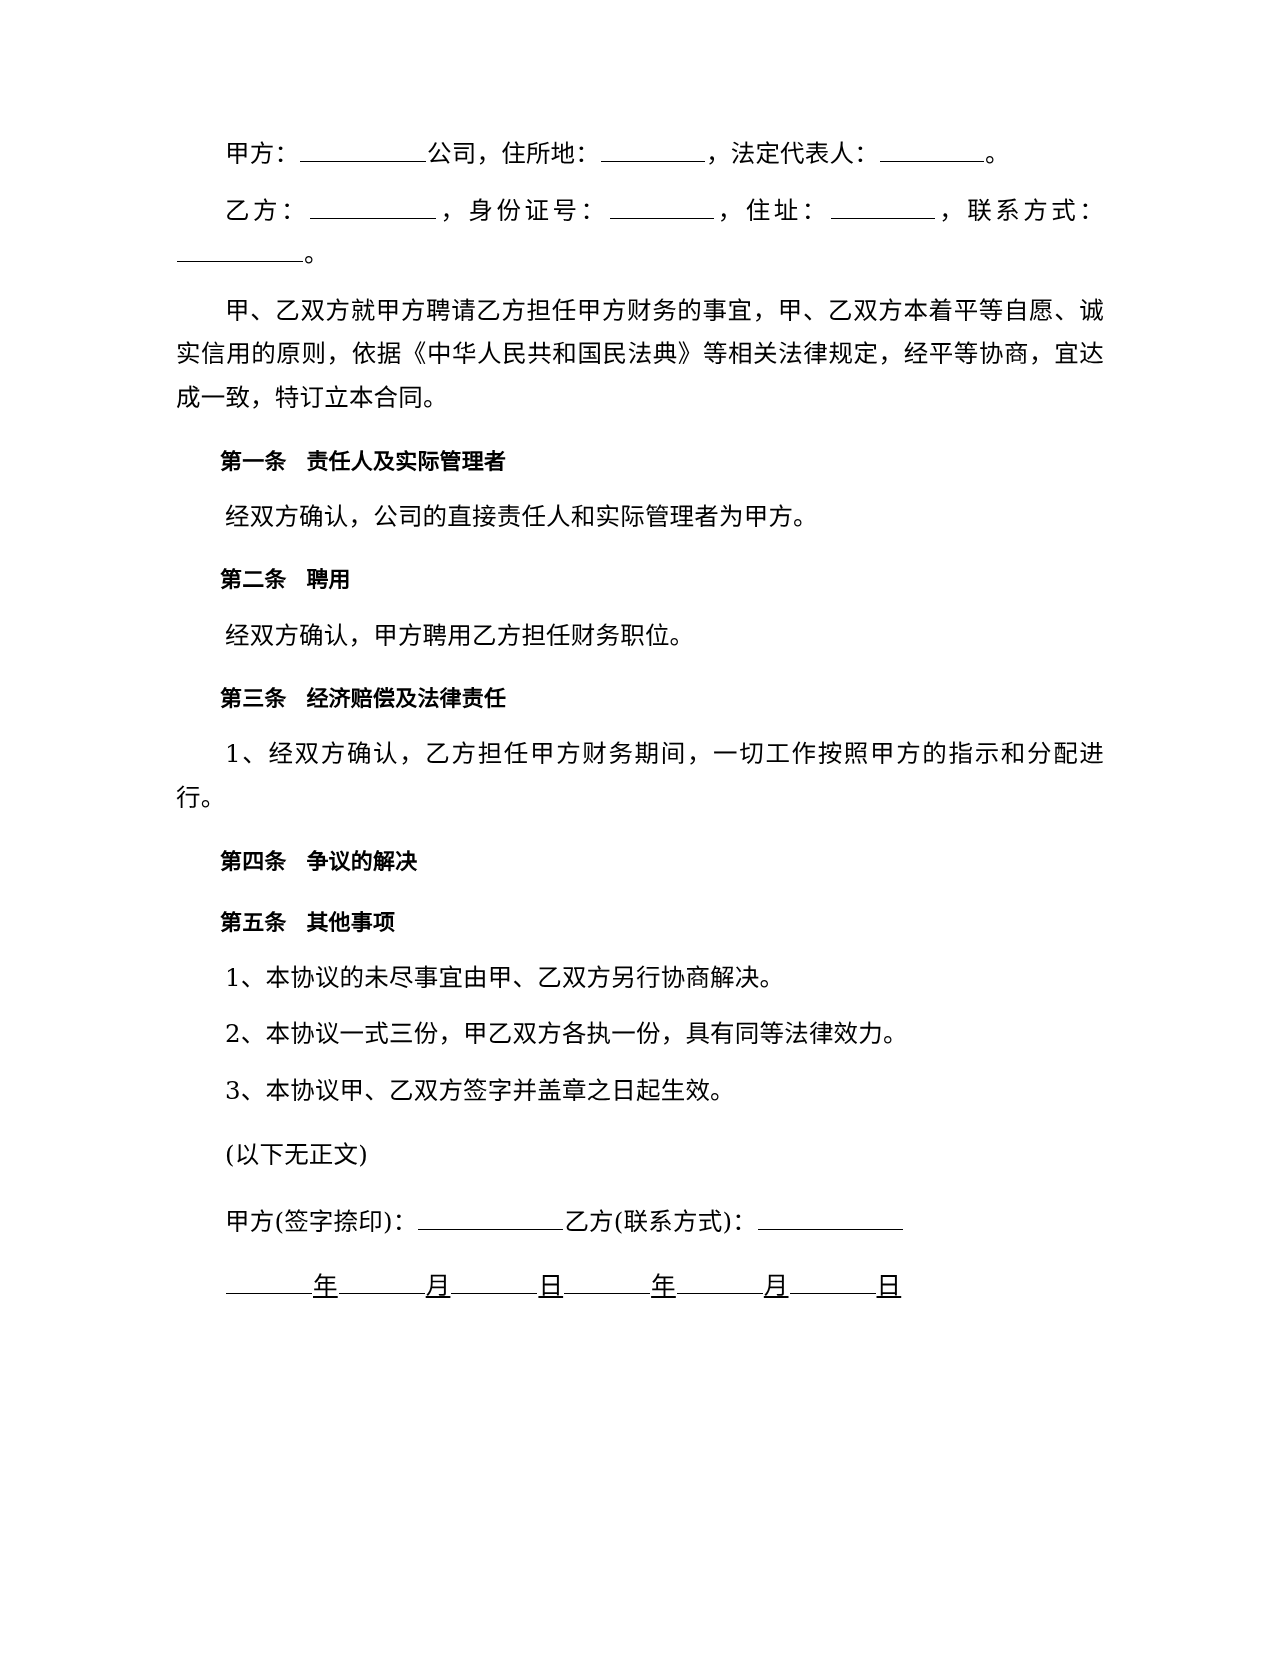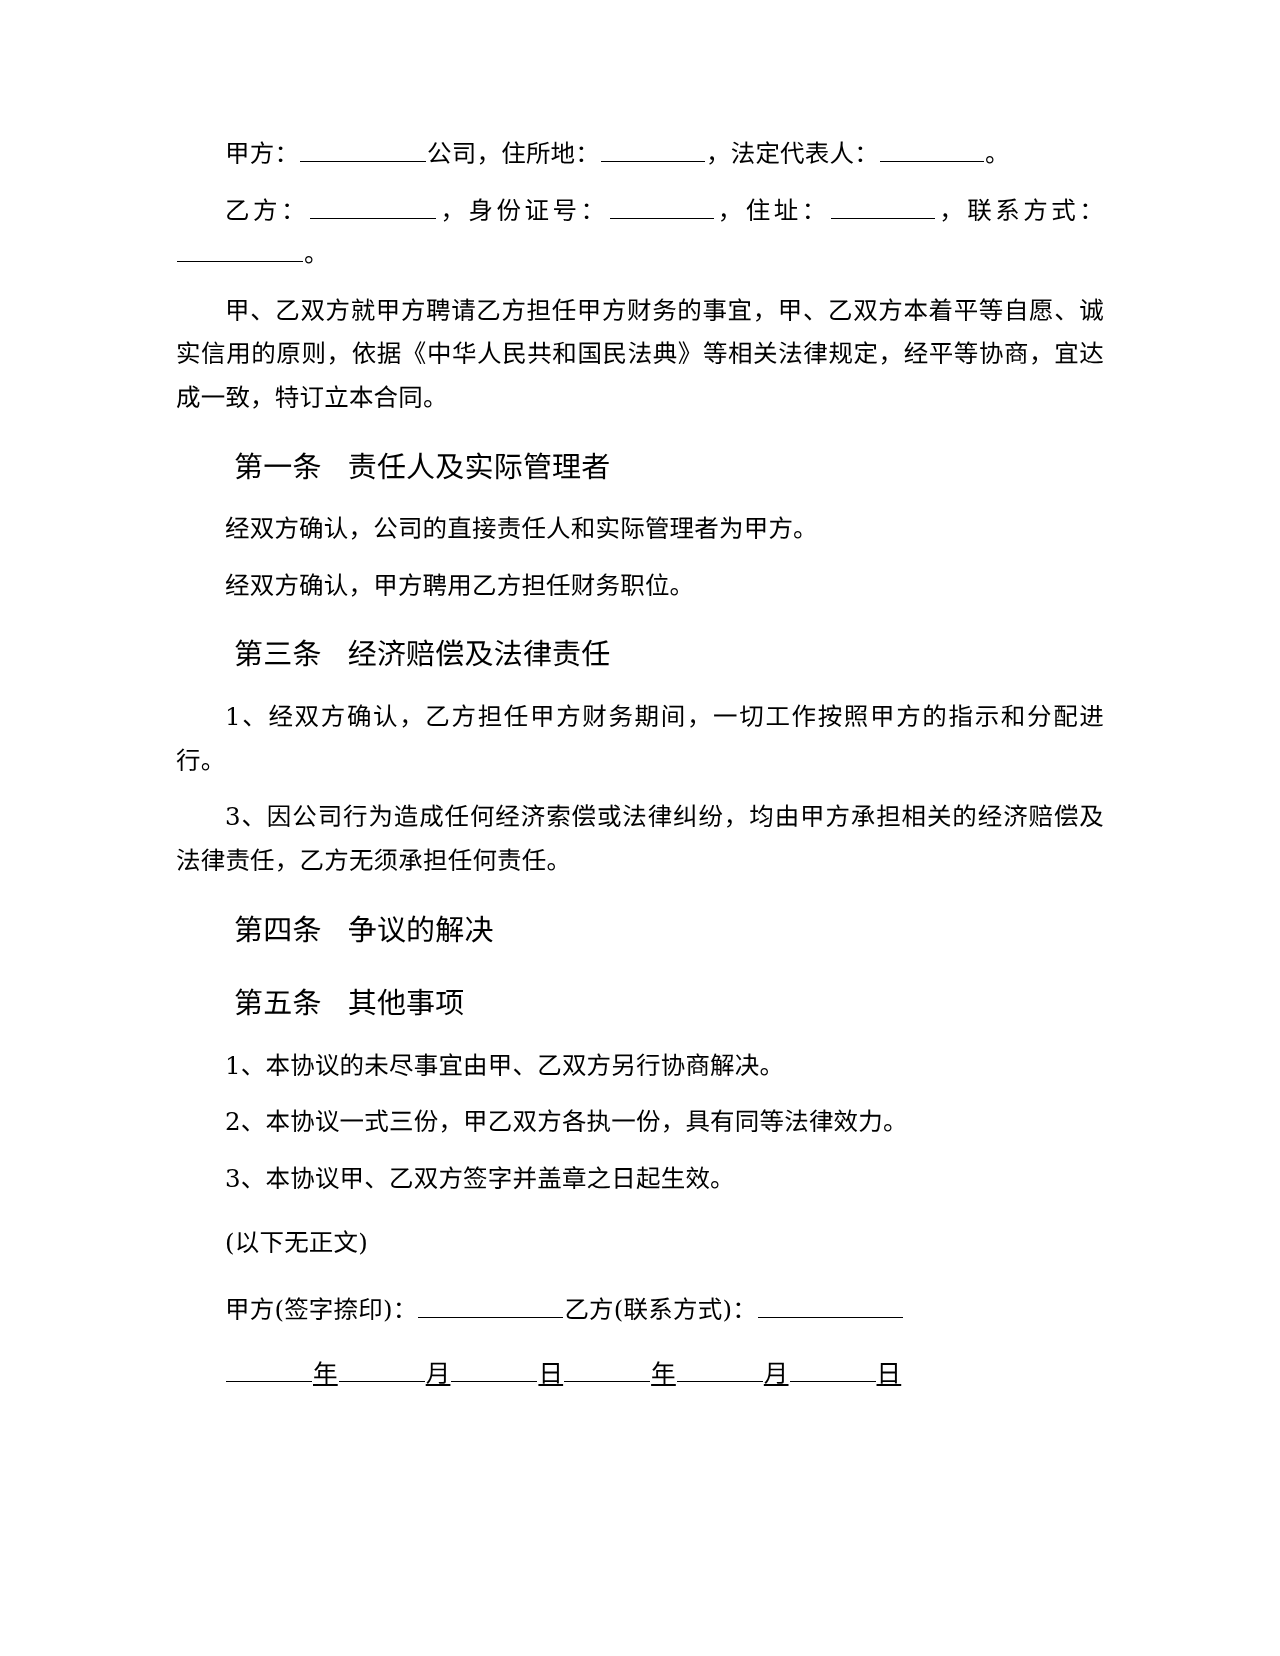--- a/index.html
+++ b/index.html
@@ -36,25 +36,25 @@
   }
   .para {
     text-indent: 2em;
     margin-bottom: 13px;
   }
   .para-tight {
     text-indent: 2em;
     margin-bottom: 0;
   }
   .heading {
-    font-weight: normal;
+    font-weight: bold;
     text-indent: 2em;
     margin-top: 22px;
     margin-bottom: 14px;
-    font-size: 29px;
+    font-size: 22px;
     line-height: 1.78;
   }
   .heading .gap {
     display: inline-block;
     width: 0.9em;
   }
   .blank {
     display: inline-block;
     border-bottom: 1.6px solid #000;
     vertical-align: baseline;
@@ -91,27 +91,29 @@
       <span>乙方：</span><span class="blank b-lg"></span><span>，身份证号：</span><span class="blank b-md"></span><span>，住址：</span><span class="blank b-md"></span><span>，联系方式：</span><span class="blank b-lg"></span><span>。</span>
     </p>
 
     <p class="para">甲、乙双方就甲方聘请乙方担任甲方财务的事宜，甲、乙双方本着平等自愿、诚实信用的原则，依据《中华人民共和国民法典》等相关法律规定，经平等协商，宜达成一致，特订立本合同。</p>
 
     <p class="heading">
       <span>第一条</span><span class="gap"></span><span>责任人及实际管理者</span>
     </p>
     <p class="para">经双方确认，公司的直接责任人和实际管理者为甲方。</p>
 
+    <p class="heading">
+      <span>第二条</span><span class="gap"></span><span>聘用</span>
+    </p>
     <p class="para">经双方确认，甲方聘用乙方担任财务职位。</p>
 
     <p class="heading">
       <span>第三条</span><span class="gap"></span><span>经济赔偿及法律责任</span>
     </p>
     <p class="para">1、经双方确认，乙方担任甲方财务期间，一切工作按照甲方的指示和分配进行。</p>
-    <p class="para">3、因公司行为造成任何经济索偿或法律纠纷，均由甲方承担相关的经济赔偿及法律责任，乙方无须承担任何责任。</p>
 
     <p class="heading">
       <span>第四条</span><span class="gap"></span><span>争议的解决</span>
     </p>
 
     <p class="heading">
       <span>第五条</span><span class="gap"></span><span>其他事项</span>
     </p>
     <p class="para">1、本协议的未尽事宜由甲、乙双方另行协商解决。</p>
     <p class="para">2、本协议一式三份，甲乙双方各执一份，具有同等法律效力。</p>

